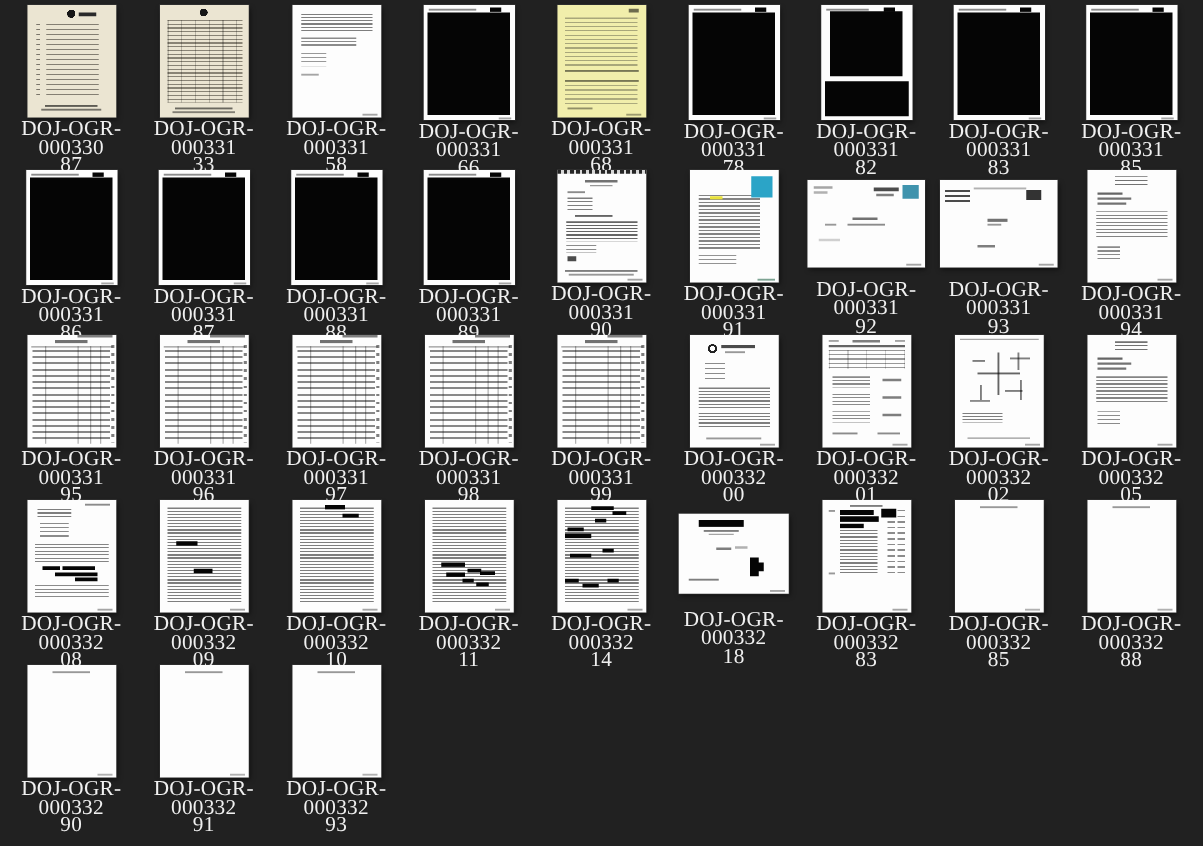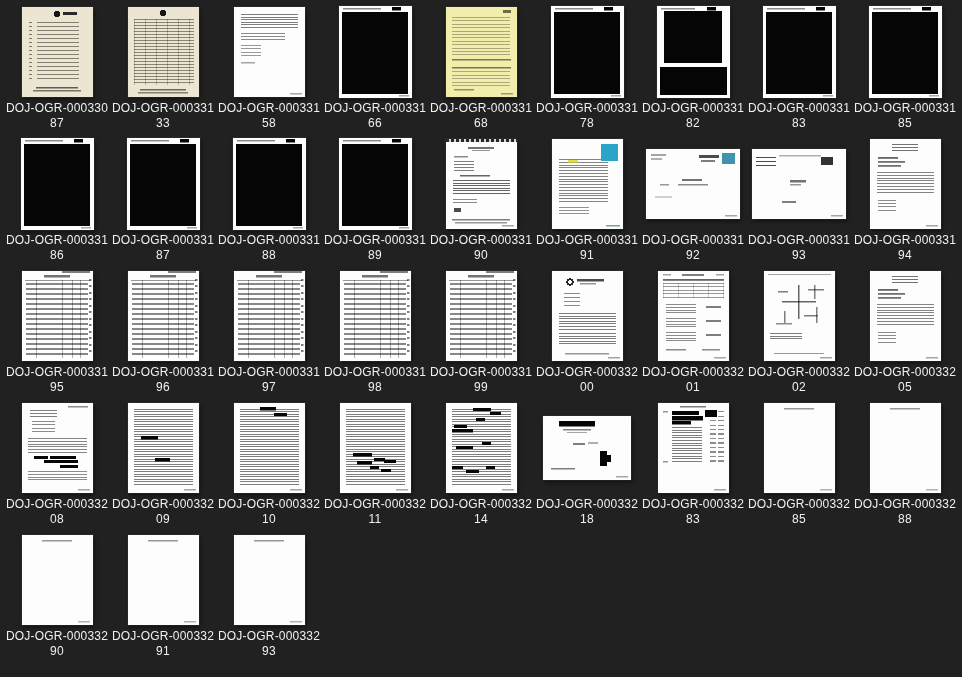--- a/index.html
+++ b/index.html
@@ -19,25 +19,26 @@
     width:106px;height:132px;
     display:flex;flex-direction:column;align-items:center;
     cursor:default;
   }
   .thumbbox{
     width:100%;height:95px;
     display:flex;align-items:center;justify-content:center;
   }
   .label{
     margin-top:2px;
-    font-size:12px;line-height:14.5px;
+    font-size:17px;line-height:14.5px;
     color:var(--label,#f0f0f0);
     text-align:center;
     white-space:pre-line;
     letter-spacing:.2px;
+    font-family:Liberation Serif, serif;
   }
   .thumb{
     width:71px;height:90px;
     background-color:var(--page,#fdfdfd);
     background-repeat:no-repeat;
     box-shadow:0 0 0 .5px rgba(255,255,255,.10),1px 2px 4px rgba(0,0,0,.55);
   }
   .t-envelope-a,.t-envelope-b{width:94px;height:70px;}
   .t-landscape-gov{width:88px;height:64px;}
   .t-redact-full,.t-redact-split{width:73px;height:92px;}

